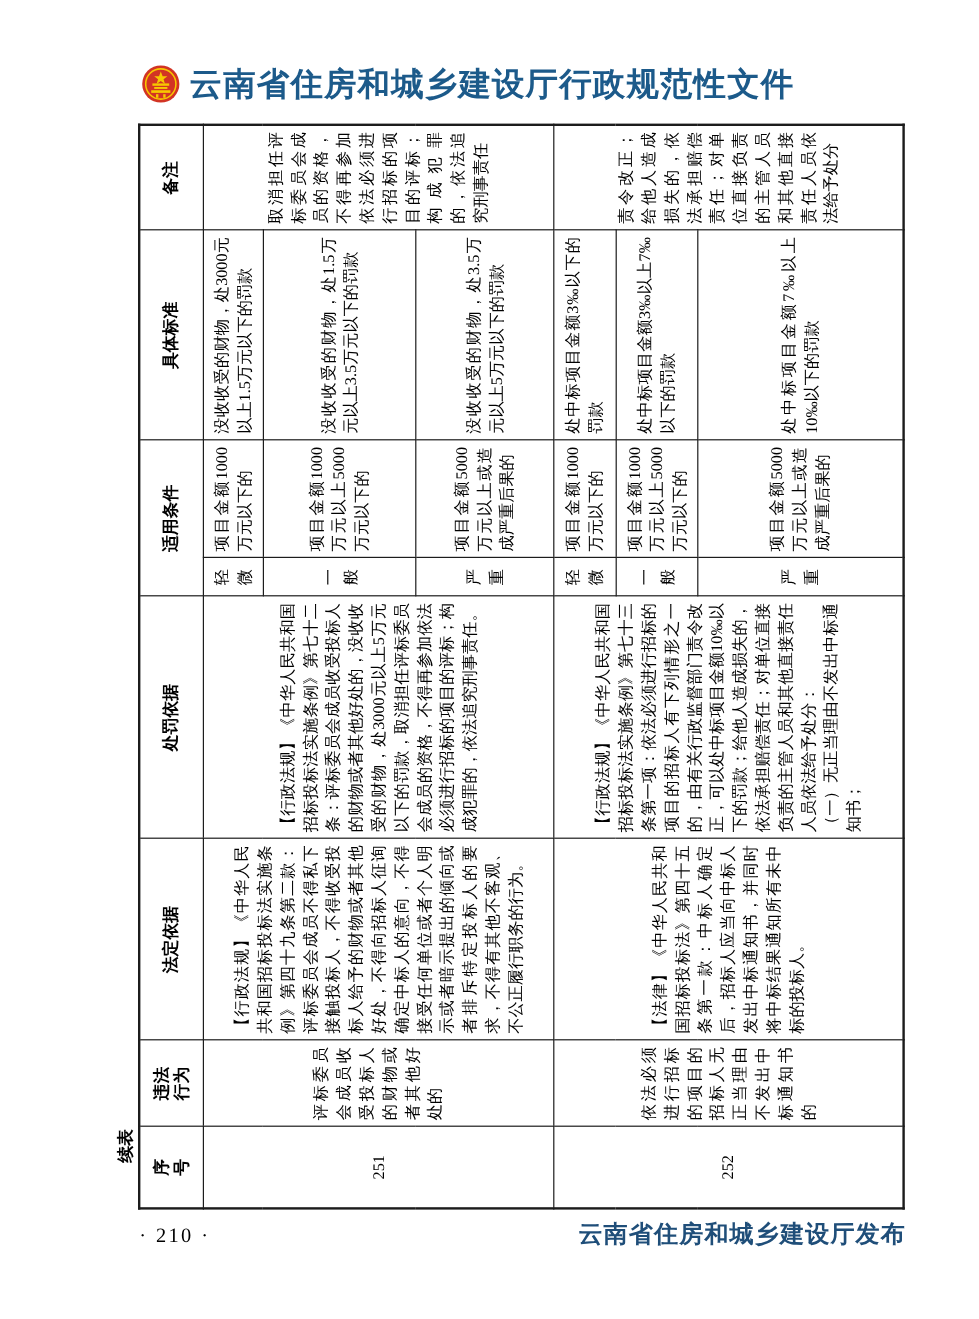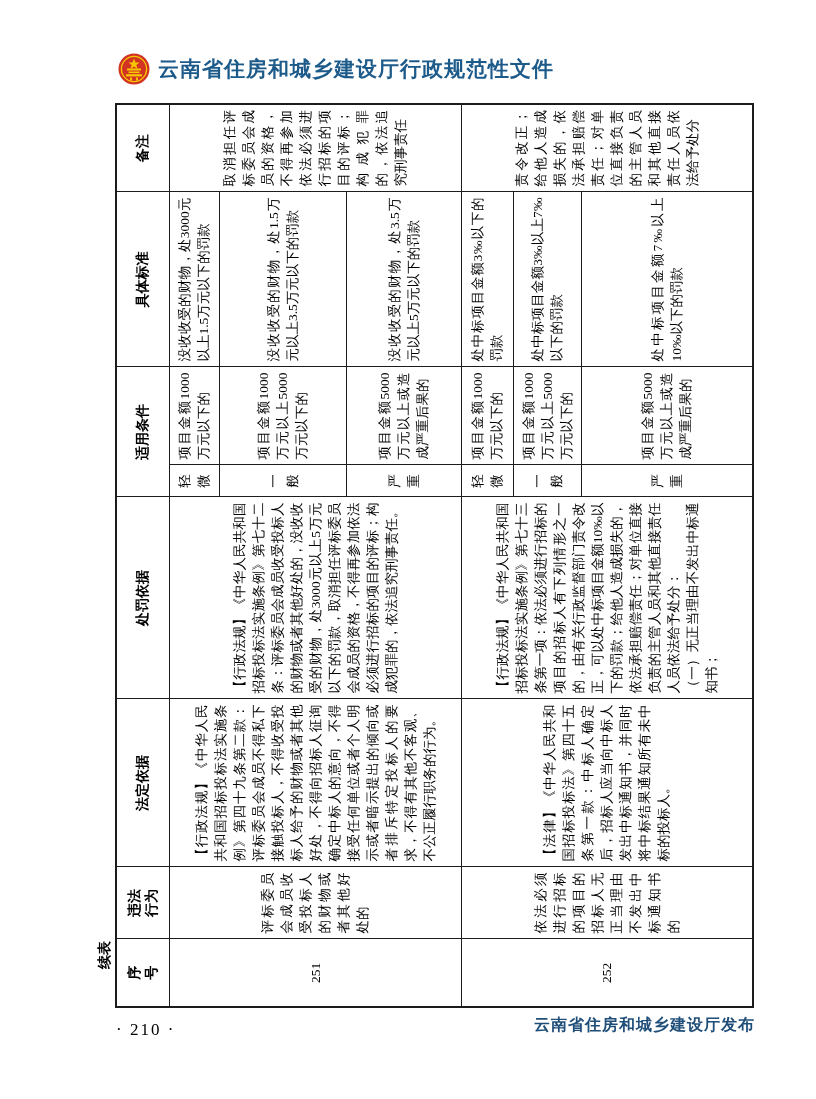--- a/index.html
+++ b/index.html
@@ -2,40 +2,40 @@
 <html><head>
 <meta charset="utf-8">
 <style>
   html,body{margin:0;padding:0;}
   body{
     width:816px;height:1099px;position:relative;background:#ffffff;
     font-family:"Liberation Serif", serif;color:#000;overflow:hidden;
   }
   
   .doc-header{position:absolute;left:118px;top:52px;display:flex;align-items:center;gap:8px;}
-  .doc-title{font-family:Liberation Sans, sans-serif;font-weight:bold;font-size:21px;letter-spacing:1px;}
+  .doc-title{font-family:Liberation Sans, sans-serif;font-weight:bold;font-size:27px;letter-spacing:1px;}
   
   .rotor{position:absolute;left:-18px;top:238px;width:903px;height:637px;transform:rotate(-90deg);}
   table.sheet{width:903px;height:637px;border-collapse:collapse;table-layout:fixed;
     font-size:13.5px;line-height:19px;}
   .sheet th,.sheet td{border:1px solid #1c1c1c;vertical-align:middle;overflow:hidden;}
   .sheet{border:2px solid #1c1c1c;}
   .sheet th{font-family:"Liberation Sans",sans-serif;font-weight:bold;font-size:14px;
     text-align:center;padding:2px;line-height:17px;}
   td.txt{text-align:justify;padding:3px 5px;}
   td.center{text-align:center;padding:2px;}
   .pre{white-space:pre-line;}
   
   .cont-note{position:absolute;left:84px;top:946px;width:40px;height:18px;
     transform:rotate(-90deg);font-family:"Liberation Sans",sans-serif;
     font-weight:bold;font-size:14px;text-align:center;line-height:18px;}
   
   .page-num{position:absolute;left:116px;top:1020px;font-size:17px;letter-spacing:2px;}
   .publisher{position:absolute;right:61px;top:1015px;font-family:Liberation Serif, serif;
-    font-weight:bold;font-size:16px;letter-spacing:1px;}
+    font-weight:bold;font-size:20px;letter-spacing:1px;}
 </style>
 </head>
 <body>
 
 <div class="doc-header">
   <svg width="32" height="34" viewBox="0 0 32 34">
     <circle cx="16" cy="17" r="15.5" fill="#d23424"></circle>
     <circle cx="16" cy="17" r="12.6" fill="none" stroke="#f7c800" stroke-width="1.3"></circle>
     <polygon points="16,6.5 17.5,10.5 21.5,10.5 18.3,13 19.5,17 16,14.5 12.5,17 13.7,13 10.5,10.5 14.5,10.5" fill="#f7c800"></polygon>
     <rect x="9" y="16.5" width="14" height="2" fill="#f7c800"></rect>

